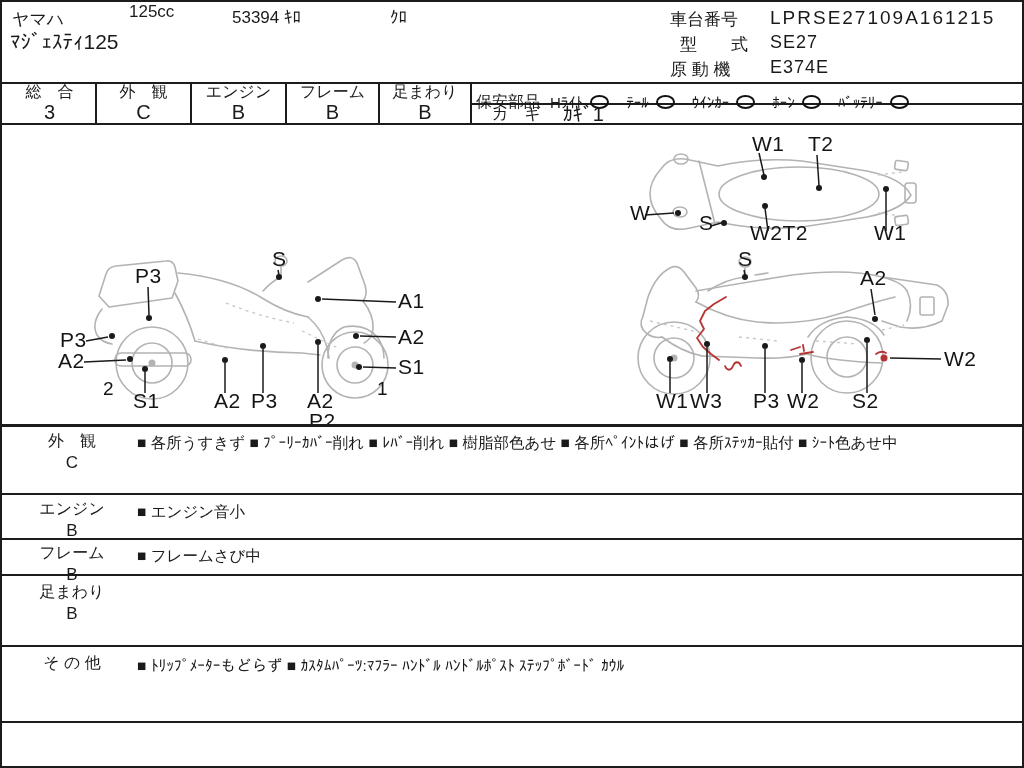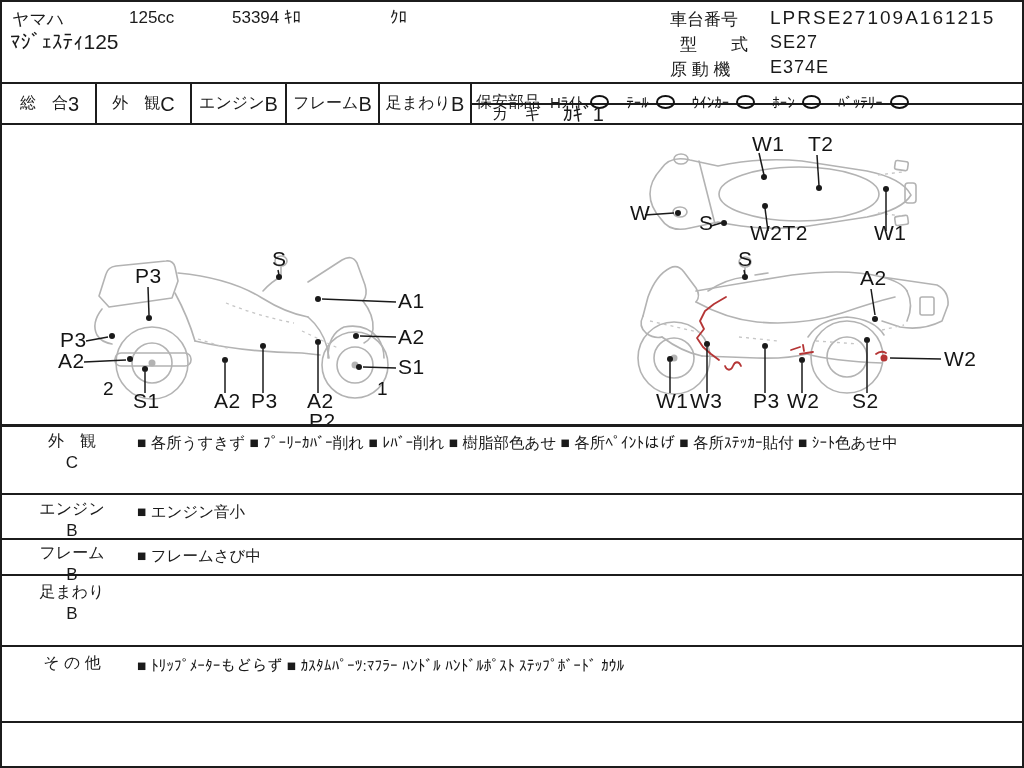--- a/index.html
+++ b/index.html
@@ -7,21 +7,21 @@
     position:relative; width:1024px; height:768px; margin:0 auto;
     background:#fff; color:#1a1a1a; box-sizing:border-box;
     border:2px solid #1c1c1c;
     font-family:"Liberation Sans", sans-serif; overflow:hidden;
   }
   .abs{position:absolute; white-space:nowrap;}
   .hline{position:absolute; background:#1c1c1c; height:2px;}
   .vline{position:absolute; background:#1c1c1c; width:2px;}
   .t17{font-size:17px;}
   .t21{font-size:21px;}
-  .rcell{position:absolute; top:82px; height:39px; display:flex; flex-direction:row;
+  .rcell{position:absolute; top:82px; height:39px; display:flex; flex-direction:column;
          align-items:center; justify-content:center; line-height:1.05;}
   .rcell .rlab{font-size:16px;}
   .rcell .rgrade{font-size:20px; margin-top:1px;}
   .safety-row{position:absolute; display:flex; align-items:center;}
   .sitem{display:flex; align-items:center; margin-right:17px;}
   .sitem .sname{font-size:15px; margin-right:7px;}
   .oval{display:inline-block; width:15px; height:10px; border:2px solid #111;
         border-radius:50%; background:transparent;}
   .sec-label{position:absolute; width:96px; text-align:center; line-height:1.2;}
   .sec-label .sl1{font-size:16px;}
@@ -37,21 +37,21 @@
   .dot{fill:#1a1a1a; stroke:none;}
   .red{stroke:#b53535; fill:none; stroke-width:1.8; stroke-linecap:round; stroke-linejoin:round;}
   .redf{fill:#b53535; stroke:none;}
 </style>
 </head>
 <body>
 
 <div class="sheet">
 
   <div class="abs t17" style="left:10px; top:6px;">ヤマハ</div>
-  <div class="abs t17" style="left:127px; top:6px;">125cc</div>
+  <div class="abs t17" style="left:127px; top:0;">125cc</div>
   <div class="abs t17" style="left:230px; top:6px;">53394 ｷﾛ</div>
   <div class="abs t17" style="left:388px; top:6px;">ｸﾛ</div>
   <div class="abs t21" style="left:8px; top:28px;">ﾏｼﾞｪｽﾃｨ125</div>
 
   <div class="abs t17" style="left:668px; top:6px; width:92px;">車台番号</div>
   <div class="abs" style="left:768px; top:5px; font-size:19px; letter-spacing:2px;">LPRSE27109A161215</div>
   <div class="abs t17" style="left:668px; top:31px; width:92px;margin-left:10px;">型　　式</div>
   <div class="abs" style="left:768px; top:30px; font-size:18px; letter-spacing:1px;">SE27</div>
   <div class="abs t17" style="left:668px; top:56px; width:92px;">原 動 機</div>
   <div class="abs" style="left:768px; top:55px; font-size:18px; letter-spacing:1px;">E374E</div>

